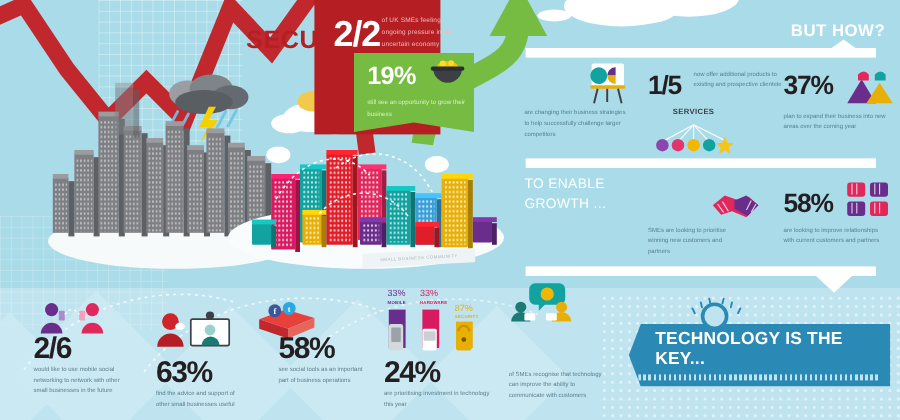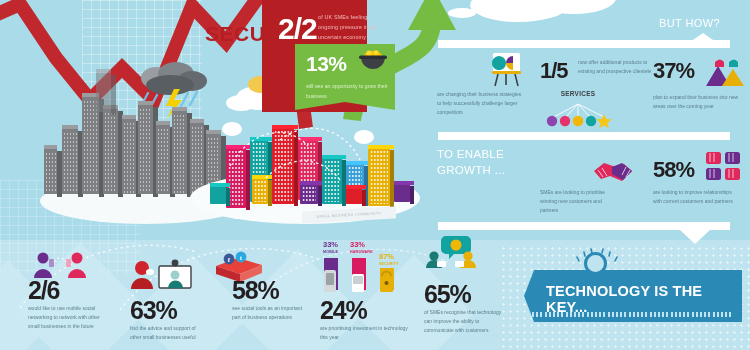--- a/index.html
+++ b/index.html
@@ -121,49 +121,49 @@
   .storm { position:absolute; left:130px; top:62px; width:86px; height:58px; }
 
   
   .band {
     position:absolute; background:#ffffff; height:8px;
   }
 
   
   .buthow {
     position:absolute; left:659px; top:17px;
-    color:#ffffff; font-size:11px; letter-spacing:.4px; font-weight:normal;
+    color:#ffffff; font-size:14px; letter-spacing:.4px; font-weight:bold;
   }
   .enable {
     position:absolute; left:437px; top:147px; width:90px;
     color:#ffffff; font-size:11.5px; line-height:1.35; letter-spacing:.3px;
   }
   .bignum {
     position:absolute; color:#231f20; font-weight:bold; letter-spacing:-1px;
   }
   .cap {
     position:absolute; color:#5a7f8c; line-height:1.75;
   }
 
   
   .bignum-b { position:absolute; color:#231f20; font-weight:bold; letter-spacing:-1.2px; }
 
-  .minibar-lbl { position:absolute; font-weight:bold; font-size:7.5px; }
+  .minibar-lbl { position:absolute; font-weight:normal; font-size:7.5px; }
   .minibar-sub { position:absolute; font-weight:bold; font-size:3.6px; letter-spacing:.2px; }
 
   
   .tech-banner {
     position:absolute; left:524px; top:270px; width:218px; height:52px;
     background:#2a8ab5;
     clip-path:polygon(10px 0, 218px 0, 218px 52px, 10px 52px, 0 26px);
     box-shadow:2px 3px 0 rgba(20,80,110,.35);
   }
   .tech-banner-inner {
     position:absolute; left:536px; top:283px; width:196px; height:24px;
-    display:flex; align-items:flex-start;
+    display:flex; align-items:flex-end;
   }
   .tech-text {
     color:#ffffff; font-size:14.5px; font-weight:bold; letter-spacing:.2px;
     padding-left:10px;
   }
   .tech-perf {
     position:absolute; left:532px; top:312px; width:200px; height:5px;
     background-image:repeating-linear-gradient(to right,#bfe4ef 0 2px, transparent 2px 4.2px);
   }
   .tech-knob {
@@ -374,21 +374,21 @@
     <path d="M4,128 C4,128 8,96 32,80 C58,63 84,60 84,28" fill="none" stroke="#76bc43" stroke-width="18" stroke-linecap="butt"></path>
     <polygon points="84,-6 108,38 60,38" fill="#76bc43"></polygon>
   </svg>
 
   <div class="red-panel tail"></div>
   <div class="despite">SECURITY</div>
   <div class="twothirds">2/2</div>
   <div class="red-cap">of UK SMEs feeling ongoing pressure in an uncertain economy</div>
 
   <div class="green-panel"></div>
-  <div class="g54">13%</div>
+  <div class="g54">19%</div>
   <div class="g-cap">still see an opportunity to grow their business</div>
   <svg class="pot" viewBox="0 0 30 26">
     <ellipse cx="15" cy="8" rx="9" ry="5" fill="#f2c400"></ellipse>
     <circle cx="11" cy="5" r="2.6" fill="#ffd92e"></circle>
     <circle cx="18" cy="4.6" r="2.4" fill="#ffd92e"></circle>
     <path d="M3,9 h24 a12,12 0 0 1 -24,0 z" fill="#3c4045"></path>
     <rect x="1" y="7.5" width="28" height="3.4" rx="1.7" fill="#2b2f33"></rect>
   </svg>
 
   <div class="band" style="left:438px; top:40px; width:292px;"></div>
@@ -546,21 +546,20 @@
   <svg style="position:absolute;left:424px;top:234px;width:58px;height:36px;">
     <path d="M22,2 h20 a5,5 0 0 1 5,5 v8 a5,5 0 0 1 -5,5 h-12 l-5,5 v-5 h-3 a5,5 0 0 1 -5,-5 v-8 a5,5 0 0 1 5,-5 z" fill="#12a3a0"></path>
     <circle cx="32" cy="11" r="5.5" fill="#f2b705"></circle>
     <circle cx="10" cy="22" r="4.6" fill="#1a7a74"></circle>
     <path d="M2,34 a8,8 0 0 1 16,0 z" fill="#1a7a74"></path>
     <rect x="13" y="27" width="9" height="6" rx="1" fill="#ffffff"></rect>
     <circle cx="44" cy="22" r="4.6" fill="#e8b007"></circle>
     <path d="M36,34 a8,8 0 0 1 16,0 z" fill="#e8b007"></path>
     <rect x="31" y="27" width="9" height="6" rx="1" fill="#ffffff"></rect>
   </svg>
-  <div class="bignum-b" style="left:424px; top:280px; font-size:25px;">65%</div>
   <div class="cap" style="left:424px; top:308px; width:82px; font-size:5px;">of SMEs recognise that technology can improve the ability to communicate with customers</div>
 
   <svg class="tech-dash" viewBox="0 0 44 16">
     <g stroke="#2a8ab5" stroke-width="1.6" stroke-linecap="round">
       <line x1="4" y1="13" x2="2" y2="9"></line>
       <line x1="10" y1="8" x2="9" y2="4"></line>
       <line x1="17" y1="5" x2="16" y2="1"></line>
       <line x1="27" y1="5" x2="28" y2="1"></line>
       <line x1="34" y1="8" x2="35" y2="4"></line>
       <line x1="40" y1="13" x2="42" y2="9"></line>

